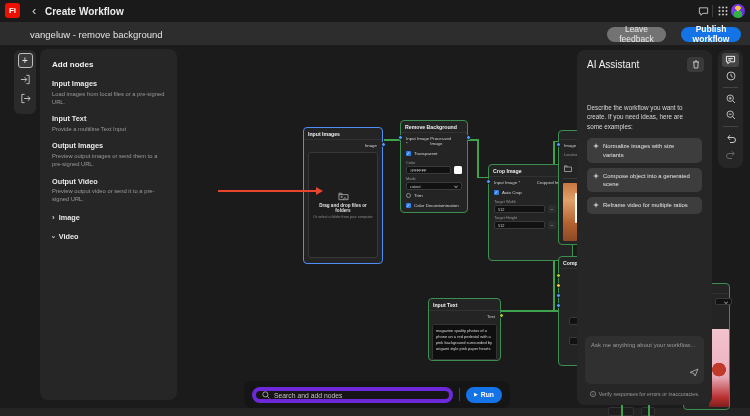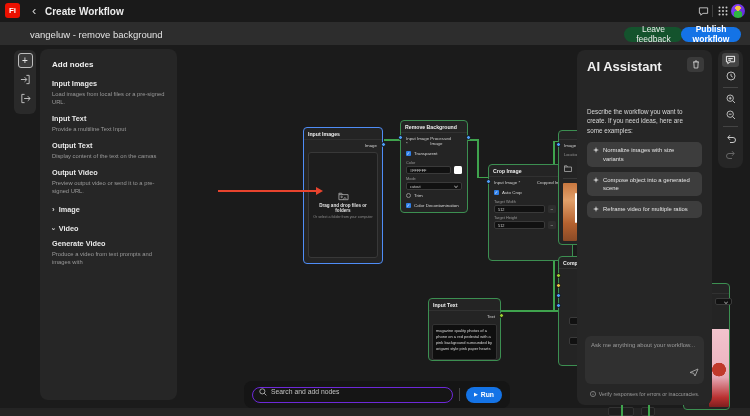--- a/index.html
+++ b/index.html
@@ -19,21 +19,21 @@
   .tb-div{position:absolute;left:712px;top:5px;width:1px;height:12px;background:#3d3d3d;}
   .avatar{position:absolute;left:731px;top:4px;width:14px;height:14px;border-radius:50%;
     background:radial-gradient(circle at 50% 30%,#f5c242 0 22%,rgba(0,0,0,0) 23%),
                radial-gradient(circle at 50% 78%,#2fb344 0 34%,rgba(0,0,0,0) 35%),
                linear-gradient(135deg,#8a3ffc,#5a2bd0);}
 
   
   .wfbar{position:absolute;left:0;top:22px;width:750px;height:23px;background:#2d2d2d;z-index:30;}
   .wfname{position:absolute;left:30px;top:7px;color:#e3e3e3;font-size:9.5px;}
   .pill{position:absolute;top:26.5px;height:15px;border:none;border-radius:8px;font-size:8.5px;display:flex;align-items:center;justify-content:center;cursor:pointer;z-index:31;}
-  .pill.gray{left:624px;width:59px;background:#14532d;color:#ececec;}
+  .pill.gray{left:607px;width:59px;background:#737373;color:#ececec;}
   .pill.blue{left:681px;width:60px;background:var(--accent-blue);color:#fff;font-weight:600;}
 
   
   .rail{position:absolute;left:14px;top:50px;width:22px;height:64px;background:#2a2a2a;border-radius:6px;z-index:20;display:flex;flex-direction:column;align-items:center;padding-top:3px;gap:4px;}
   .rail .plusbox{width:15px;height:15px;border:1px solid #bdbdbd;border-radius:3px;color:#e8e8e8;font-size:10px;display:flex;align-items:center;justify-content:center;background:#3a3a3a;}
   .rail .ricon{width:15px;height:15px;display:flex;align-items:center;justify-content:center;color:#c9c9c9;}
 
   
   .panel{background:#262626;border-radius:8px;z-index:20;position:absolute;}
   .addnodes{left:40px;top:49px;width:137px;height:351px;padding:11px 12px;overflow:hidden;}
@@ -71,42 +71,42 @@
   .swatch{width:8px;height:8px;background:#fff;border-radius:1.5px;}
   .caret{width:4px;height:4px;border-right:1px solid #aaa;border-bottom:1px solid #aaa;transform:rotate(45deg) scale(.7);margin-left:auto;}
   .stepbtn{width:8px;height:8px;background:#2e2e2e;border-radius:1.5px;color:#bbb;font-size:5px;display:flex;align-items:center;justify-content:center;}
   .dropzone{position:absolute;left:4px;right:4px;top:24px;bottom:5px;background:#1d1d1d;border:1px solid #383838;border-radius:3px;display:flex;flex-direction:column;align-items:center;justify-content:center;gap:2px;padding:0 4px;text-align:center;}
   .dz-t{font-size:4.6px;font-weight:700;color:#e0e0e0;}
   .dz-s{font-size:3.6px;color:#8f8f8f;}
   .ta{margin:3px;background:#0f0f0f;border:1px solid #333;border-radius:2px;padding:2.5px 3px;font-size:4px;line-height:1.5;color:#d8d8d8;height:36px;overflow:hidden;}
 
   
   .ai{left:577px;top:50px;width:135px;height:355px;padding:9px 10px;}
-  .ai h1{font-size:13px;font-weight:700;color:#f0f0f0;}
+  .ai h1{font-size:10px;font-weight:400;color:#f0f0f0;}
   .trashbtn{position:absolute;right:8px;top:7px;width:17px;height:15px;background:#3a3a3a;border:none;border-radius:4px;display:flex;align-items:center;justify-content:center;cursor:pointer;}
   .ai-intro{margin-top:33px;font-size:6.3px;line-height:1.5;color:#d8d8d8;width:112px;}
   .chips{margin-top:7px;display:flex;flex-direction:column;gap:5px;}
   .chip{display:flex;align-items:flex-start;gap:4px;background:#3d3d3d;border:none;border-radius:5px;padding:4px 6px;font-size:5.9px;color:#e4e4e4;text-align:left;line-height:1.4;cursor:pointer;}
   .chip svg{flex:none;margin-top:1px;}
   .ai-input{position:absolute;left:8px;top:286px;width:119px;height:48px;background:#303030;border-radius:6px;}
   .ai-input textarea{width:100%;height:100%;background:transparent;border:none;resize:none;padding:6px;font-size:6px;color:#ddd;outline:none;}
   .ai-input textarea::placeholder{color:#9a9a9a;}
   .sendbtn{position:absolute;right:5px;bottom:4px;background:none;border:none;color:#aaa;cursor:pointer;}
   .ai-foot{position:absolute;left:0;top:341px;width:135px;display:flex;justify-content:center;gap:3px;font-size:5.3px;color:#9a9a9a;align-items:center;}
 
   
   .rtool{left:718px;top:50px;width:25px;height:118px;display:flex;flex-direction:column;align-items:center;padding-top:3px;gap:2px;}
   .rt-btn{width:17px;height:14px;border-radius:3px;display:flex;align-items:center;justify-content:center;color:#c9c9c9;background:transparent;border:none;cursor:pointer;}
   .rt-btn.sel{background:#454545;color:#fff;}
   .rt-btn.dim{color:#666;}
   .rt-div{width:15px;height:1px;background:#444;margin:2px 0;}
 
   
   .bbar{position:absolute;left:244px;top:381px;width:266px;height:27px;background:#151515;border-radius:8px;z-index:20;display:flex;align-items:center;padding:0 8px;gap:6px;}
-  .search{flex:1;height:16px;border:1px solid #6d28d9;border-radius:8px;display:flex;align-items:flex-start;padding:0 6px;gap:4px;color:#c8c8c8;}
+  .search{flex:1;height:16px;border:4px solid #6d28d9;border-radius:8px;display:flex;align-items:flex-end;padding:0 6px;gap:4px;color:#c8c8c8;}
   .search input{flex:1;background:transparent;border:none;outline:none;font-size:6.8px;color:#ddd;}
   .search input::placeholder{color:#c2c2c2;}
   .bb-div{width:1px;height:13px;background:#444;}
   .runbtn{width:36px;height:16px;background:var(--accent-blue);border:none;border-radius:8px;color:#fff;font-size:6.8px;font-weight:600;display:flex;align-items:center;justify-content:center;gap:3px;cursor:pointer;}
   .runbtn .tri{font-size:5px;line-height:5px;}
 
   
   .img-orange{position:absolute;left:4px;top:52px;width:14px;height:58px;border-radius:1px;
     background:linear-gradient(180deg,#c8773f,#e2a06a 30%,#b4612f 70%,#8a4a26);}
   .scrollbar{position:absolute;left:16px;top:62px;width:1.5px;height:30px;background:#fff;border-radius:1px;}
@@ -173,41 +173,37 @@
 
     <div class="an-item">
       <div class="t">Input Images</div>
       <div class="d">Load images from local files or a pre-signed URL.</div>
     </div>
     <div class="an-item">
       <div class="t">Input Text</div>
       <div class="d">Provide a multiline Text Input</div>
     </div>
     <div class="an-item">
-      <div class="t">Output Text</div>
-      <div class="d">Display content of the text on the canvas</div>
+      <div class="t">Output Images</div>
+      <div class="d">Preview output images or send them to a pre-signed URL.</div>
     </div>
     <div class="an-item">
       <div class="t">Output Video</div>
       <div class="d">Preview output video or send it to a pre-signed URL.</div>
     </div>
 
     <div class="an-sec">
       <span class="chev">›</span>
       <span>Image</span>
     </div>
     <div class="an-sec">
       <span class="chev down">›</span>
       <span>Video</span>
     </div>
 
-    <div class="an-item">
-      <div class="t">Generate Video</div>
-      <div class="d">Produce a video from text prompts and images with</div>
-    </div>
   </div>
 
   <div class="bstrip"></div>
   <div class="minibox" style="left:608px;top:407px;width:26px;height:9px;"></div>
   <div class="minibox" style="left:641px;top:407px;width:14px;height:9px;"></div>
 
   <div class="wire" style="left:384px;top:139px;width:18px;height:1.5px;"></div>
   <div class="wire" style="left:468px;top:139px;width:10px;height:1.5px;"></div>
   <div class="wire" style="left:477px;top:139px;width:1.5px;height:39px;"></div>
   <div class="wire" style="left:477px;top:176.5px;width:11px;height:1.5px;"></div>

